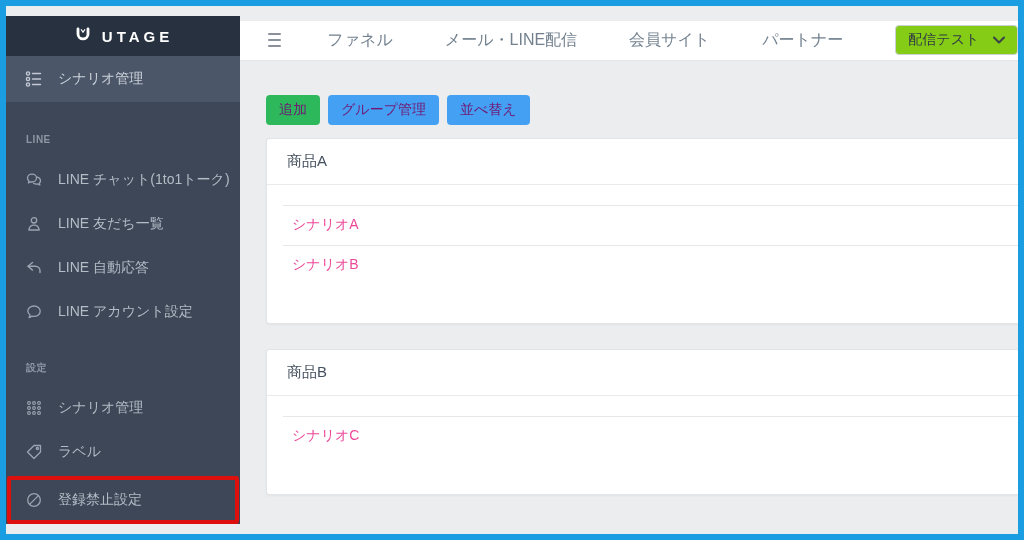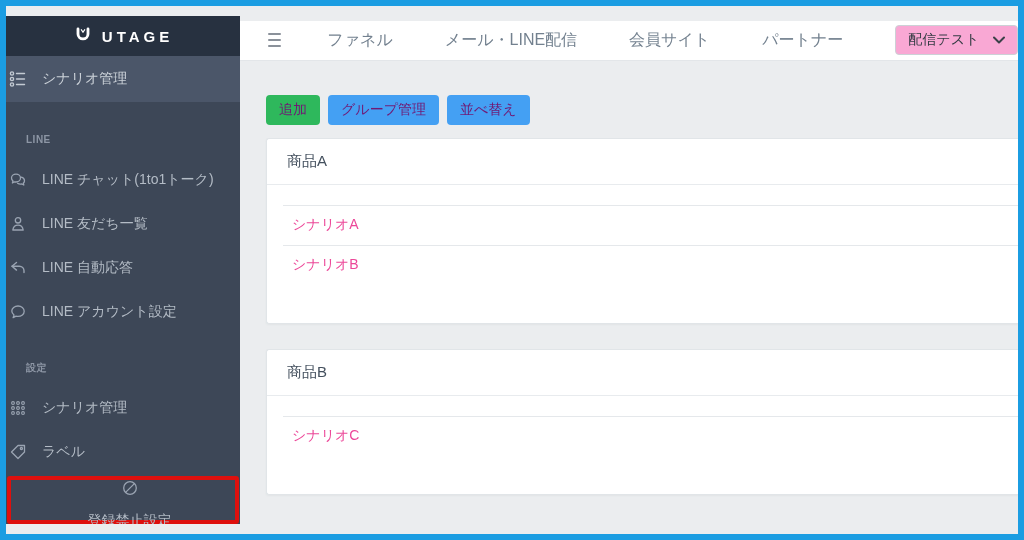--- a/index.html
+++ b/index.html
@@ -14,36 +14,36 @@
   }
   *{margin:0;padding:0;box-sizing:border-box;}
   html,body{width:1024px;height:540px;}
   body{font-family:"Liberation Sans","DejaVu Sans",sans-serif;}
   .frame{width:1024px;height:540px;border:6px solid var(--frame-border);display:flex;background:var(--content-bg);overflow:hidden;align-items:center;}
 
   
   .sidebar{width:234px;min-width:234px;background:var(--sidebar-bg);display:flex;flex-direction:column;overflow:hidden;}
   .logo-bar{height:40px;background:var(--sidebar-header-bg);display:flex;align-items:center;justify-content:center;gap:9px;}
   .logo-text{color:#ffffff;font-size:15px;font-weight:bold;letter-spacing:4px;}
-  .nav-item{height:46px;display:flex;align-items:center;padding-left:2px;gap:14px;color:#b4bcc6;font-size:14px;cursor:pointer;white-space:nowrap;}
+  .nav-item{height:46px;display:flex;align-items:center;padding-left:18px;gap:14px;color:#b4bcc6;font-size:14px;cursor:pointer;white-space:nowrap;}
   .nav-item.selected{background:var(--sidebar-selected-bg);color:#ccd2d9;}
   .nav-item svg{flex:0 0 auto;}
   .section-label{padding:32px 20px 12px;font-size:10px;font-weight:bold;color:#8d96a5;letter-spacing:.5px;line-height:12px;}
   .section-label.second{padding-top:28px;}
   .sec-item{height:44px;}
   .highlight-wrap{margin:2px 1px 0 1px;border:4px solid var(--highlight-red);border-radius:3px;height:48px;display:flex;flex-direction:column;justify-content:center;}
-  .highlight-wrap .nav-item{height:44px;padding-left:13px;flex-direction:column;}
+  .highlight-wrap .nav-item{height:44px;padding-left:13px;}
 
   
   .main{flex:1;display:flex;flex-direction:column;min-width:0;}
   .topnav{height:40px;background:#ffffff;border-bottom:1px solid #e3e6e9;display:flex;align-items:center;padding-left:28px;flex:0 0 auto;}
   .hamburger{width:22px;display:flex;flex-direction:column;gap:4px;cursor:pointer;margin-right:46px;}
   .hamburger span{display:block;height:2px;background:#8a919a;border-radius:1px;}
   .nav-link{color:#73818f;font-size:16px;margin-right:52px;cursor:pointer;white-space:nowrap;}
-  .account-select{margin-left:0;width:186px;height:30px;border:1px solid #ccd1d6;border-radius:4px;background:#f9a8d4;display:flex;align-items:center;justify-content:space-between;padding:0 12px;color:#333b43;font-size:14px;cursor:pointer;}
+  .account-select{margin-left:0;width:186px;height:30px;border:1px solid #ccd1d6;border-radius:4px;background:#84cc16;display:flex;align-items:center;justify-content:space-between;padding:0 12px;color:#333b43;font-size:14px;cursor:pointer;}
 
   .content{flex:1;background:var(--content-bg);padding:34px 0 0 26px;overflow:hidden;}
   .toolbar{display:flex;gap:8px;margin-bottom:13px;}
   .btn{height:30px;display:inline-flex;align-items:center;padding:0 13px;border:none;border-radius:4px;color:#701a75;font-size:14px;cursor:pointer;font-family:inherit;}
   .btn-green{background:var(--btn-green);}
   .btn-blue{background:var(--btn-blue);}
 
   .group-card{background:#ffffff;border:1px solid #e1e5e8;border-left:1px solid #e1e5e8;border-radius:3px 0 0 3px;border-right:none;margin-bottom:25px;box-shadow:0 1px 2px rgba(60,70,80,.05);}
   .card-header{padding:13px 20px;font-size:15px;color:#44505e;border-bottom:1px solid #e8ebee;}
   .card-body{padding:20px 0 38px 16px;}

